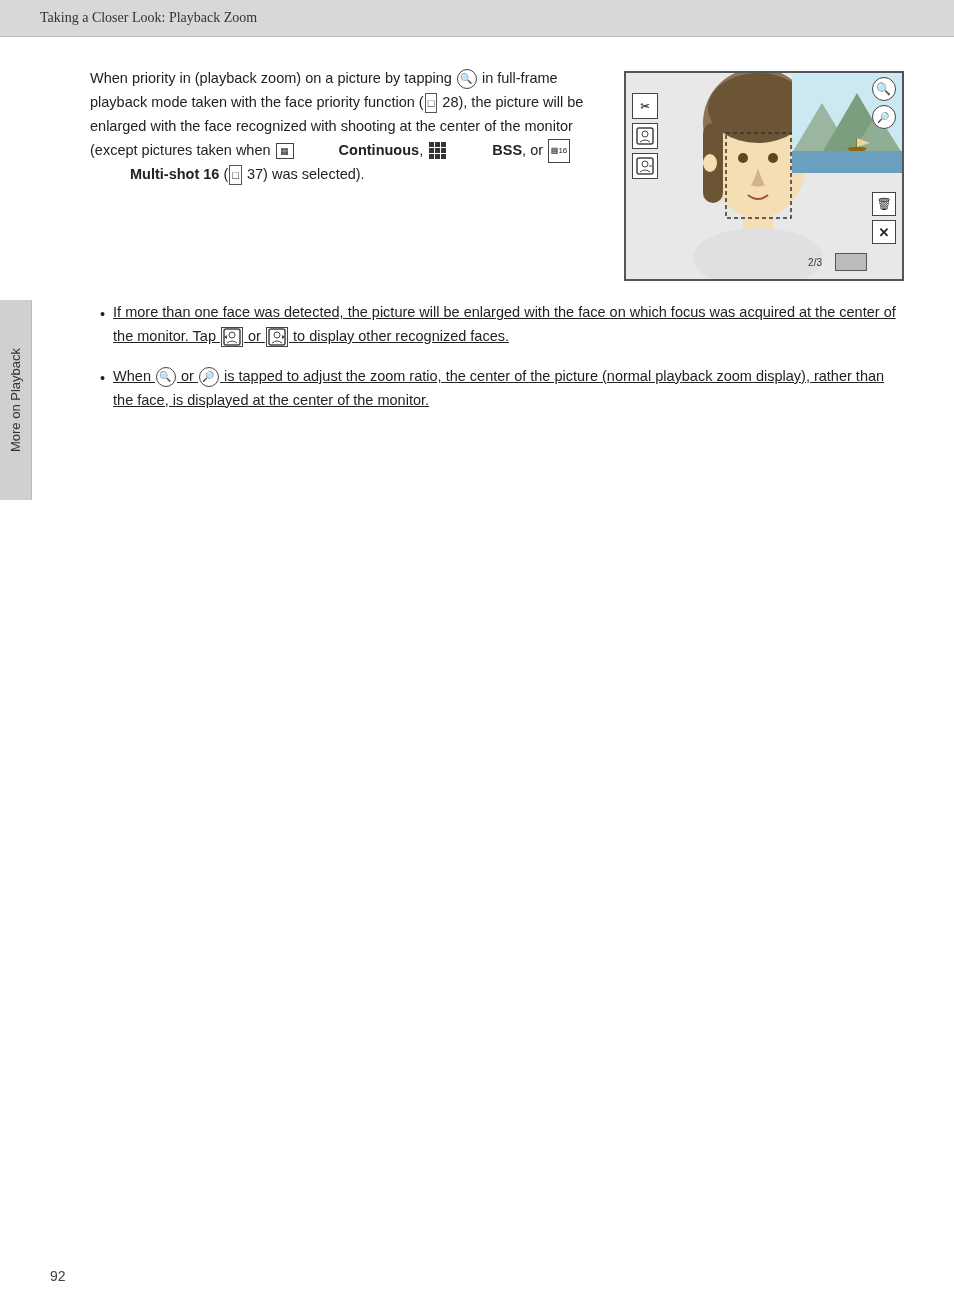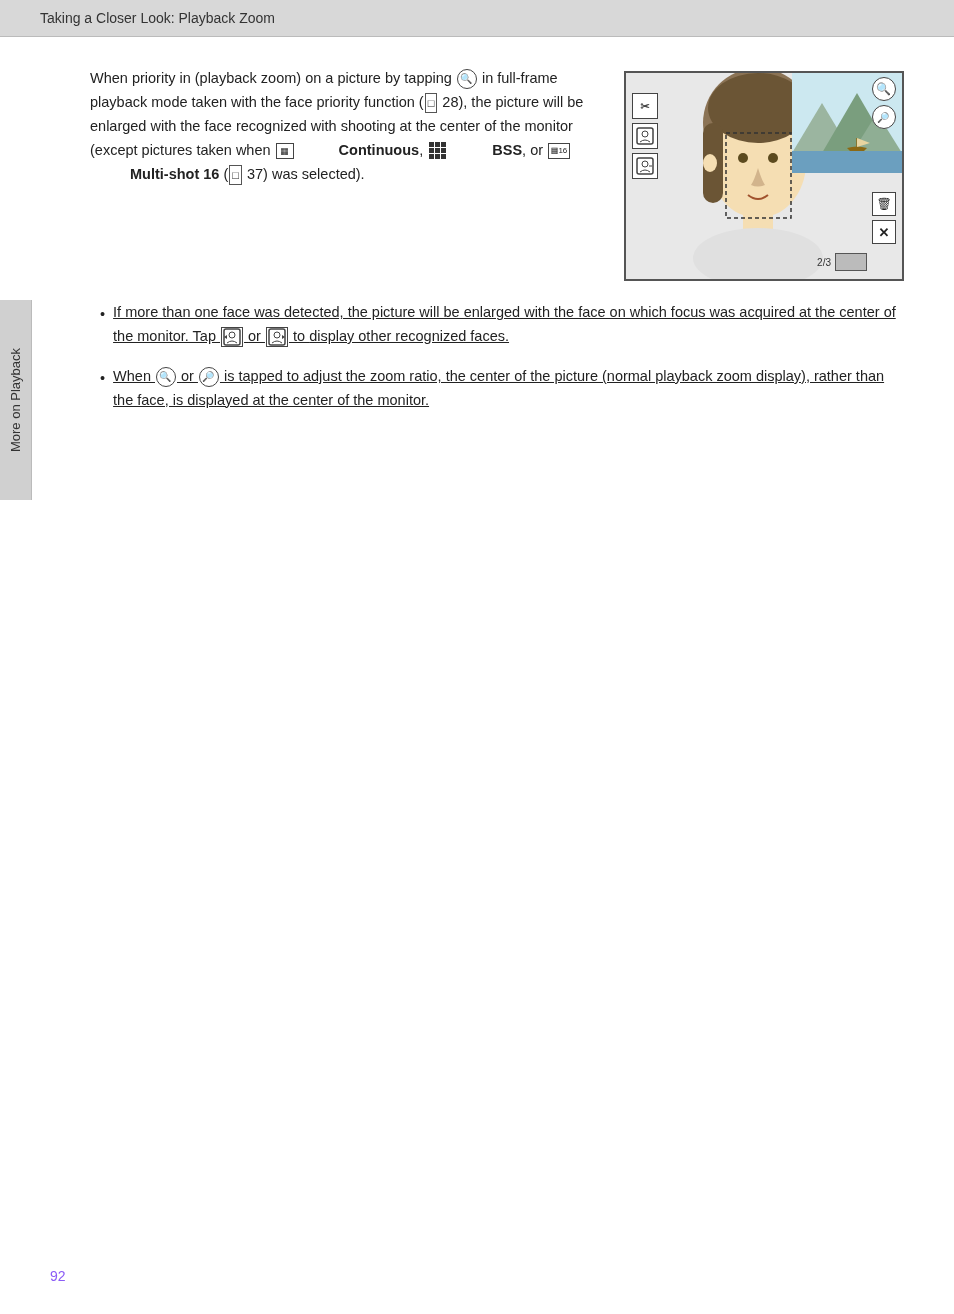--- a/index.html
+++ b/index.html
@@ -12,20 +12,21 @@
       color: #222;
       position: relative;
     }
 
     .header-bar {
       background: #d8d8d8;
       padding: 10px 40px;
       font-size: 14px;
       color: #333;
       border-bottom: 1px solid #bbb;
+      font-family: Liberation Serif, serif;
     }
 
     .main-content {
       padding: 30px 50px 30px 60px;
       margin-left: 30px;
     }
 
     .section-title {
       font-size: 17px;
       font-weight: bold;
@@ -198,21 +199,21 @@
       transform: rotate(180deg);
       font-size: 13px;
       color: #333;
     }
 
     .page-number {
       position: absolute;
       bottom: 30px;
       left: 50px;
       font-size: 14px;
-      color: #8b5cf6;
+      color: #404040;
     }
   </style>
 </head>
 <body>
 
 <div class="sidebar-tab">
   <span class="sidebar-tab-text">More on Playback</span>
 </div>
 
 <div class="header-bar">
@@ -235,21 +236,21 @@
         <span style="width:5px;height:5px;background:#333;display:block;"></span>
         <span style="width:5px;height:5px;background:#333;display:block;"></span>
         <span style="width:5px;height:5px;background:#333;display:block;"></span>
         <span style="width:5px;height:5px;background:#333;display:block;"></span>
         <span style="width:5px;height:5px;background:#333;display:block;"></span>
         <span style="width:5px;height:5px;background:#333;display:block;"></span>
         <span style="width:5px;height:5px;background:#333;display:block;"></span>
       </span>
       <span class="bold"> BSS</span>,
       <span> or </span>
-      <span class="inline-icon" style="width:22px;height:16px;font-size:8px;">▦16</span>
+      <span class="inline-icon" style="width:22px;height:24px;font-size:8px;">▦16</span>
       <span class="bold"> Multi-shot 16</span>
       <span> (</span><span class="inline-book">□</span><span> 37) was selected).</span>
     </div>
 
     <div class="camera-image">
       <div class="camera-screen">
 
         <div class="cam-icons-left">
           <div class="cam-icon" style="color:#444;">✂</div>
           <div class="cam-icon" style="font-size:9px;">
@@ -316,21 +317,21 @@
         </div>
 
         <div class="cam-icons-right">
           <div class="cam-icon-circle">🔍</div>
           <div class="cam-icon-circle" style="font-size:10px;">🔎</div>
           <div style="height:55px;"></div>
           <div class="cam-icon-trash">🗑</div>
           <div class="cam-icon-x">✕</div>
         </div>
 
-        <div style="position:absolute;bottom:8px;right:35px;display:flex;align-items:center;gap:4px;">
+        <div style="position:absolute;bottom:8px;right:35px;display:flex;align-items:center;gap:13px;">
           <span style="font-size:10px;color:#333;">2/3</span>
           <div style="width:32px;height:18px;border:1.5px solid #555;background:#bbb;"></div>
         </div>
 
       </div>
     </div>
   </div>
 
   <div class="bullet-list">
 

